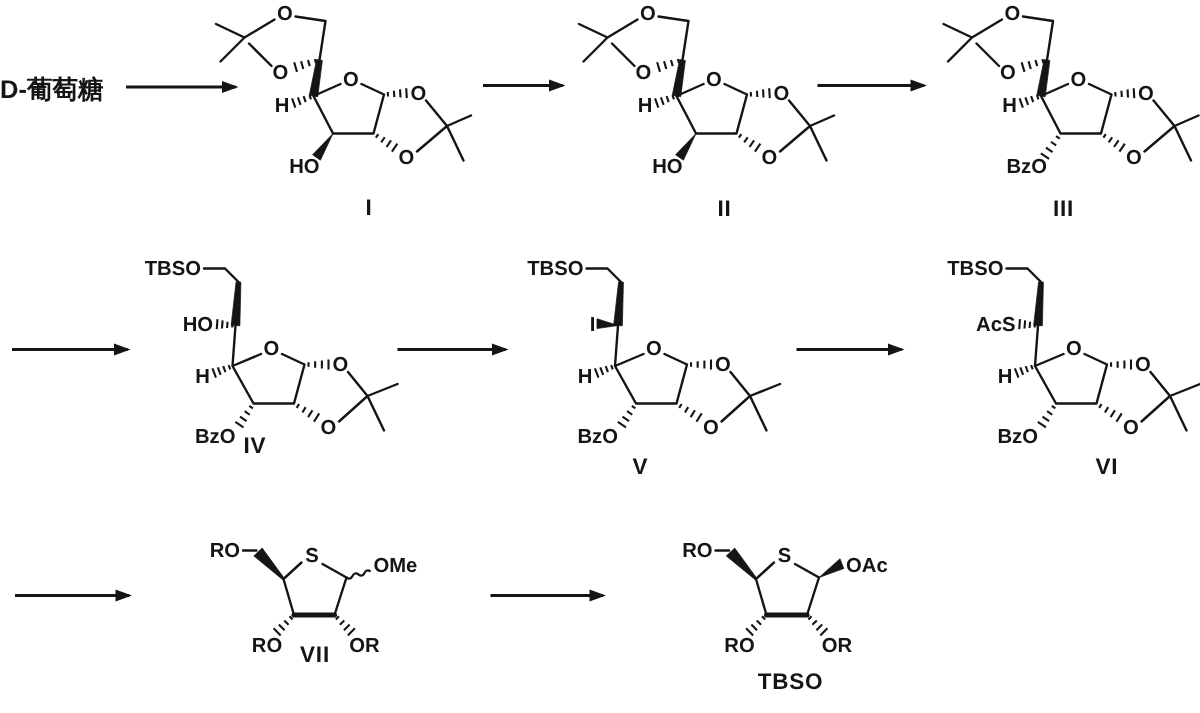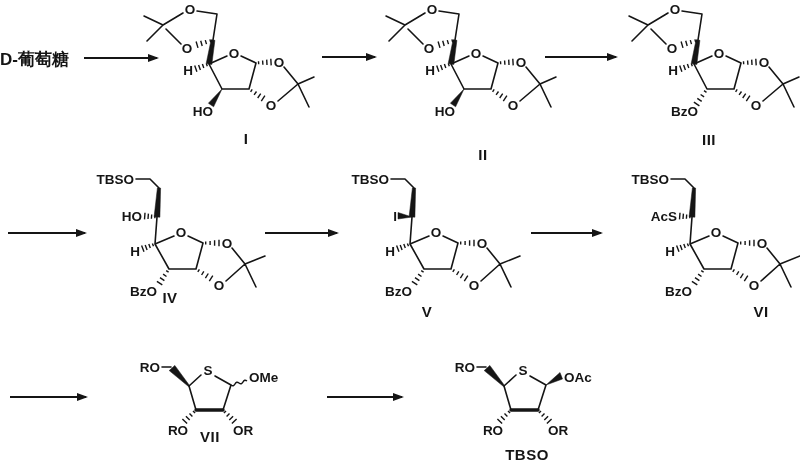--- a/index.html
+++ b/index.html
@@ -215,20 +215,20 @@
 
     <text x="36" y="17" text-anchor="end">RO</text>
     <text x="84" y="20" text-anchor="middle">S</text>
     <text x="125" y="27" text-anchor="start">OAc</text>
     <text x="54" y="80" text-anchor="middle">RO</text>
     <text x="119" y="80" text-anchor="middle">OR</text>
   </svg>
 </div>
 
   <div class="lbl" style="left:246px; top:130px">I</div>
-  <div class="lbl" style="left:483px; top:146px">II</div>
+  <div class="lbl" style="left:483px; top:131px">II</div>
   <div class="lbl" style="left:709px; top:131px">III</div>
   <div class="lbl" style="left:170px; top:289px">IV</div>
   <div class="lbl" style="left:427px; top:303px">V</div>
-  <div class="lbl" style="left:761px; top:303px">VI</div>
+  <div class="lbl" style="left:738px; top:303px">VI</div>
   <div class="lbl" style="left:210px; top:428px">VII</div>
   <div class="lbl" style="left:527px; top:446px">TBSO</div>
 </div>
 
 </body></html>

